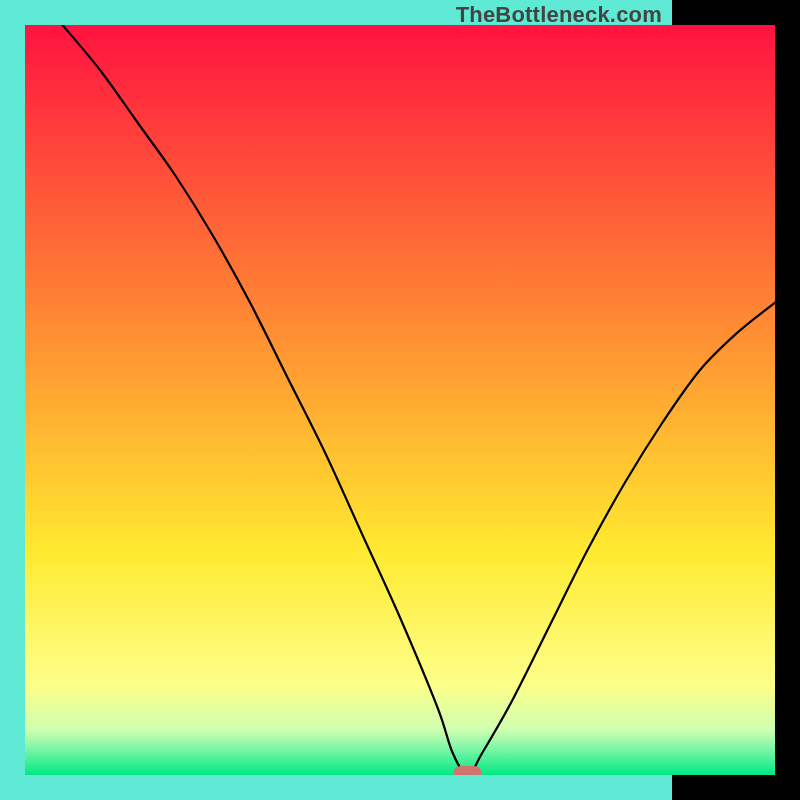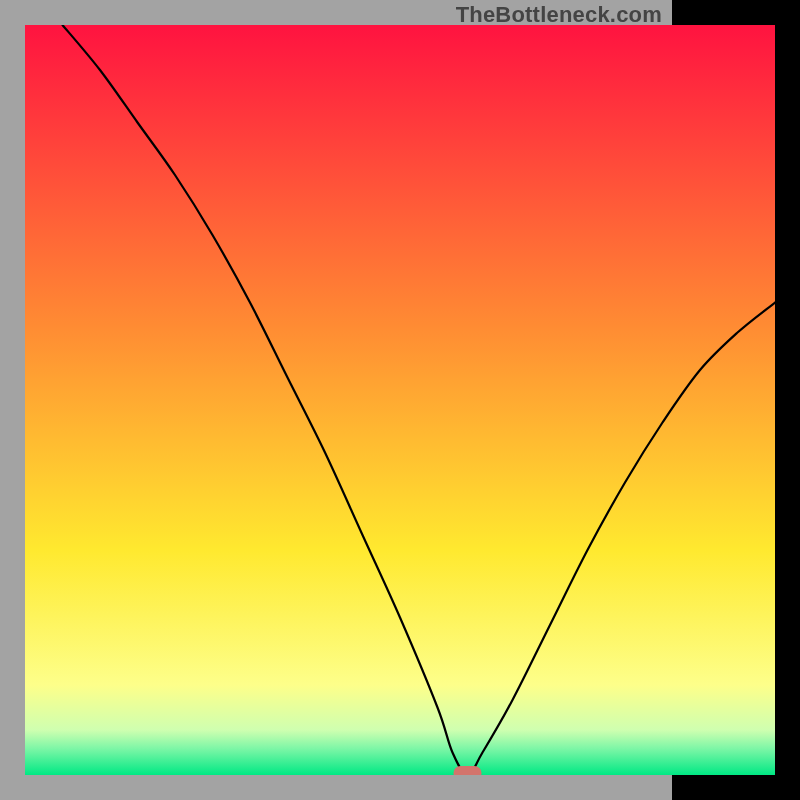--- a/index.html
+++ b/index.html
@@ -9,21 +9,21 @@
     height: 800px;
     background: #000;
     overflow: hidden;
     font-family: Arial, Helvetica, sans-serif;
   }
   .frame {
     position: absolute;
     top: 0; left: 0;
     width: 672px;
     height: 800px;
-    background: #a3a3a3;
+    background: #5eead4;
   }
   .watermark {
     position: absolute;
     top: 2px;
     right: 10px;
     color: #444;
     font-size: 22px;
     font-weight: 600;
     letter-spacing: 0.2px;
     user-select: none;

